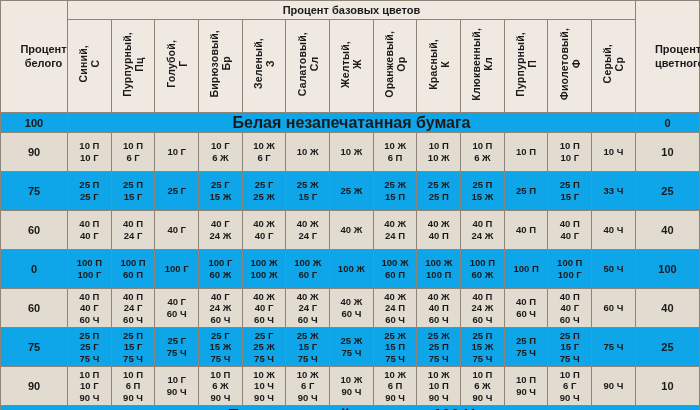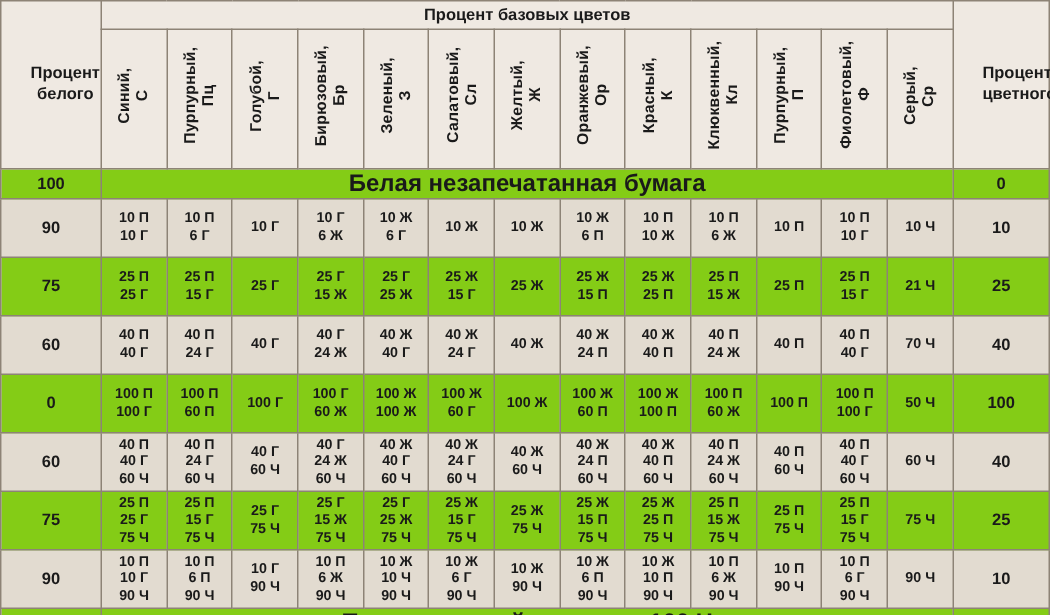--- a/index.html
+++ b/index.html
@@ -22,21 +22,21 @@
   }
   td,th{
     border:1px solid #8d8376;
     text-align:center;
     vertical-align:middle;
     font-weight:bold;
     color:#1a1a1a;
     padding:0;
   }
   
-  .bandA{background:#84cc16;}
+  .bandA{background:#0ea5e9;}
   .bandB{background:#e2dbd0;}
   .hdr{background:#efe9e2;}
   .hdr-top{font-size:11px;font-weight:bold;margin-top:36px;}
   .vert{
     writing-mode:vertical-rl;
     transform:rotate(180deg);
     white-space:pre-line;
     font-size:10.5px;
     line-height:1.15;
     font-weight:bold;
@@ -151,21 +151,21 @@
           <td class="bandA cellvals">25 Ж</td>
           <td class="bandA cellvals">25 Ж
 15 П</td>
           <td class="bandA cellvals">25 Ж
 25 П</td>
           <td class="bandA cellvals">25 П
 15 Ж</td>
           <td class="bandA cellvals">25 П</td>
           <td class="bandA cellvals">25 П
 15 Г</td>
-          <td class="bandA cellvals">21 Ч</td>
+          <td class="bandA cellvals">33 Ч</td>
           <td class="bandA pctcol">25</td>
         </tr>
         <tr class="bigrow">
           <td class="bandB pctcol">60</td>
           <td class="bandB cellvals">40 П
 40 Г</td>
           <td class="bandB cellvals">40 П
 24 Г</td>
           <td class="bandB cellvals">40 Г</td>
           <td class="bandB cellvals">40 Г
@@ -177,21 +177,21 @@
           <td class="bandB cellvals">40 Ж</td>
           <td class="bandB cellvals">40 Ж
 24 П</td>
           <td class="bandB cellvals">40 Ж
 40 П</td>
           <td class="bandB cellvals">40 П
 24 Ж</td>
           <td class="bandB cellvals">40 П</td>
           <td class="bandB cellvals">40 П
 40 Г</td>
-          <td class="bandB cellvals">70 Ч</td>
+          <td class="bandB cellvals">40 Ч</td>
           <td class="bandB pctcol">40</td>
         </tr>
         <tr class="bigrow">
           <td class="bandA pctcol">0</td>
           <td class="bandA cellvals">100 П
 100 Г</td>
           <td class="bandA cellvals">100 П
 60 П</td>
           <td class="bandA cellvals">100 Г</td>
           <td class="bandA cellvals">100 Г

